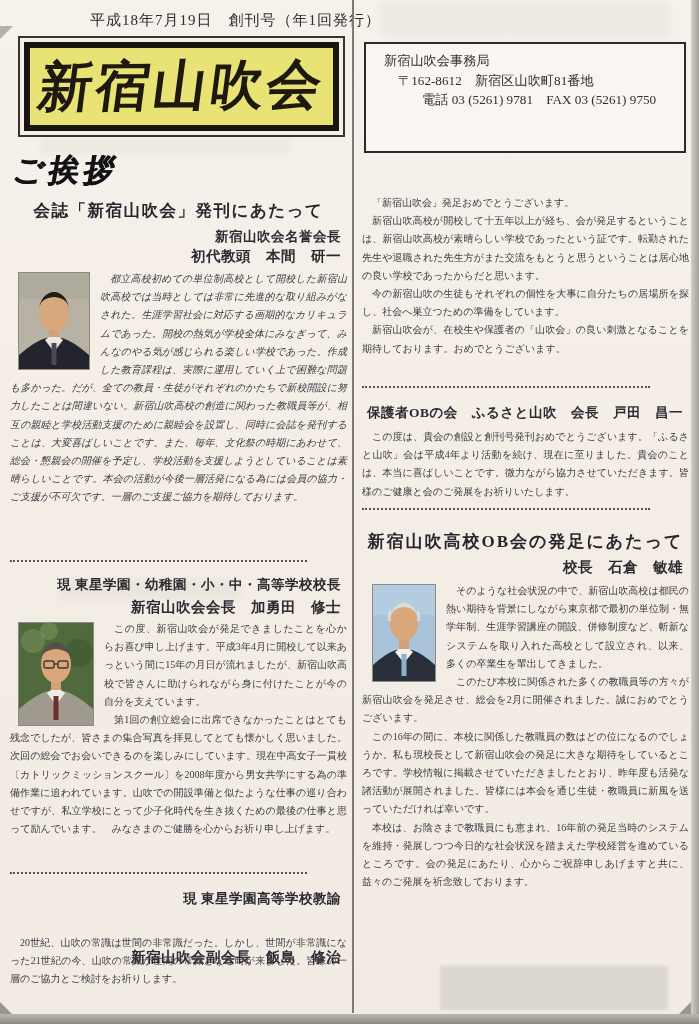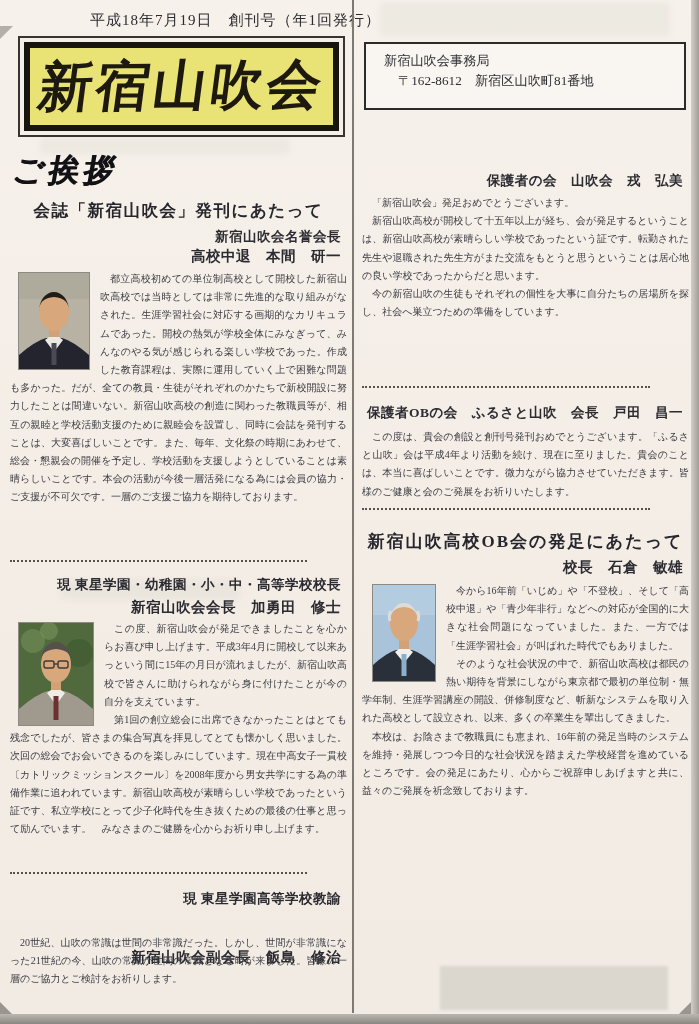--- a/index.html
+++ b/index.html
@@ -35,21 +35,21 @@
   .date-line { position:absolute; left:90px; top:11px; font-size:15px;
     letter-spacing:1px; color:#2c2c31; white-space:nowrap; }
   .masthead { position:absolute; left:18px; top:36px; width:327px; height:101px;
     border:2px solid #39352d; background:#f4efe8; padding:4px; box-sizing:border-box; }
   .masthead-inner { width:100%; height:100%; background:#e9e274;
     border:6px solid #18150f; box-sizing:border-box;
     display:flex; align-items:center; justify-content:center; }
   .masthead-title { font-size:54px; font-weight:900; letter-spacing:3px;
     color:#1d190f; transform:skewX(-8deg) rotate(-0.6deg); white-space:nowrap; }
 
-  .office-box { position:absolute; left:364px; top:42px; width:322px; height:68px;
+  .office-box { position:absolute; left:364px; top:42px; width:322px; height:111px;
     border:2px solid #2b2b2e; background:rgba(252,250,246,0.55);
     box-sizing:border-box; padding:7px 6px 0 18px;
     font-size:13.2px; line-height:19.5px; color:#2e2e33; }
   .office-box .ind1 { text-indent:14px; }
   .office-box .ind2 { text-indent:18px; }
   .office-box .ind3 { text-indent:38px; }
   .office-box div { white-space:nowrap; }
 
   .greeting { position:absolute; left:13px; top:150px; font-size:30px; font-weight:900;
     letter-spacing:5px; color:#121216; transform:skewX(-10deg) scale(1,1.06);
@@ -92,31 +92,32 @@
 
   <div class="masthead">
     <div class="masthead-inner">
       <span class="masthead-title">新宿山吹会</span>
     </div>
   </div>
 
   <div class="office-box">
     <div>新宿山吹会事務局</div>
     <div class="ind1">〒162-8612　新宿区山吹町81番地</div>
+    <div class="ind3">電話 03 (5261) 9781　FAX 03 (5261) 9750</div>
   </div>
 
   <div class="greeting">ご挨拶</div>
 
   <div class="lcol">
 
     <div class="abs sec-title" style="top:200px;">会誌「新宿山吹会」発刊にあたって</div>
     <div class="abs byline" style="top:228px;">新宿山吹会名誉会長</div>
-    <div class="abs byline name" style="top:247px;">高校中退　本間　研一</div>
-
-    <div class="abs body-text" style="top:270px;">
+    <div class="abs byline name" style="top:247px;">初代教頭　本間　研一</div>
+
+    <div class="abs body-text" style="top:270px;font-style:italic;">
       <span class="photo">
         <svg width="70" height="96" viewBox="0 0 70 96">
           <rect x="0" y="0" width="70" height="96" fill="#b7b2a4"></rect>
           <rect x="0" y="0" width="70" height="26" fill="#aeaa9c"></rect>
           <path d="M0,96 L0,82 Q16,68 27,65 L43,65 Q54,68 70,82 L70,96 Z" fill="#23242e"></path>
           <rect x="30" y="54" width="10" height="12" fill="#d2a175"></rect>
           <ellipse cx="35" cy="39" rx="15" ry="19" fill="#d8a77c"></ellipse>
           <path d="M20,38 A15,19 0 0 1 50,38 Q50,25 35,24 Q20,25 20,38 Z" fill="#201d19"></path>
           <polygon points="26,67 35,79 44,67 40,64 30,64" fill="#ece9e2"></polygon>
           <rect x="32.5" y="70" width="5" height="22" fill="#4a4a54"></rect>
@@ -142,42 +143,42 @@
           <ellipse cx="37" cy="41" rx="15" ry="19" fill="#d8a77c"></ellipse>
           <path d="M22,38 A15,19 0 0 1 52,38 Q52,27 37,26 Q22,27 22,38 Z" fill="#55504a"></path>
           <rect x="25" y="38" width="10" height="7" rx="2" fill="none" stroke="#3e3b36" stroke-width="1.4"></rect>
           <rect x="39" y="38" width="10" height="7" rx="2" fill="none" stroke="#3e3b36" stroke-width="1.4"></rect>
           <line x1="35" y1="41" x2="39" y2="41" stroke="#3e3b36" stroke-width="1.4"></line>
           <polygon points="28,70 37,82 46,70 42,67 32,67" fill="#efece5"></polygon>
           <rect x="34.5" y="73" width="5" height="24" fill="#6e2f2f"></rect>
         </svg>
       </span>
       <p>この度、新宿山吹会が発足できましたことを心からお喜び申し上げます。平成3年4月に開校して以来あっという間に15年の月日が流れましたが、新宿山吹高校で皆さんに助けられながら身に付けたことが今の自分を支えています。</p>
-      <p>第1回の創立総会に出席できなかったことはとても残念でしたが、皆さまの集合写真を拝見してとても懐かしく思いました。次回の総会でお会いできるのを楽しみにしています。現在中高女子一貫校〔カトリックミッションスクール〕を2008年度から男女共学にする為の準備作業に追われています。新宿山吹高校が素晴らしい学校であったという証です、私立学校にとって少子化時代を生き抜くための最後の仕事と思って励んでいます。　みなさまのご健勝を心からお祈り申し上げます。</p>
+      <p>第1回の創立総会に出席できなかったことはとても残念でしたが、皆さまの集合写真を拝見してとても懐かしく思いました。次回の総会でお会いできるのを楽しみにしています。現在中高女子一貫校〔カトリックミッションスクール〕を2008年度から男女共学にする為の準備作業に追われています。山吹での開設準備と似たような仕事の巡り合わせですが、私立学校にとって少子化時代を生き抜くための最後の仕事と思って励んでいます。　みなさまのご健勝を心からお祈り申し上げます。</p>
     </div>
 
     <hr class="dash-div abs" style="top:872px;">
 
     <div class="abs byline" style="top:890px;">現 東星学園高等学校教諭</div>
     <div class="abs byline name" style="top:948px;">新宿山吹会副会長　飯島　修治</div>
 
     <div class="abs body-text" style="top:934px;">
       <p>20世紀、山吹の常識は世間の非常識だった。しかし、世間が非常識になった21世紀の今、山吹の常識が世間の常識となる時が来ました。皆様の一層のご協力とご検討をお祈りします。</p>
     </div>
 
   </div>
 
   <div class="rcol">
 
-    <div class="abs byline" style="top:172px;">保護者の会　山吹会　戎　弘美</div>
 
     <div class="abs body-text" style="top:194px;">
       <p>「新宿山吹会」発足おめでとうございます。</p>
       <p>新宿山吹高校が開校して十五年以上が経ち、会が発足するということは、新宿山吹高校が素晴らしい学校であったという証です。転勤された先生や退職された先生方がまた交流をもとうと思うということは居心地の良い学校であったからだと思います。</p>
       <p>今の新宿山吹の生徒もそれぞれの個性を大事に自分たちの居場所を探し、社会へ巣立つための準備をしています。</p>
+      <p>新宿山吹会が、在校生や保護者の「山吹会」の良い刺激となることを期待しております。おめでとうございます。</p>
     </div>
 
     <hr class="dash-div abs" style="top:386px;">
 
     <div class="abs byline" style="top:404px;">保護者OBの会　ふるさと山吹　会長　戸田　昌一</div>
 
     <div class="abs body-text" style="top:428px;">
       <p>この度は、貴会の創設と創刊号発刊おめでとうございます。「ふるさと山吹」会は平成4年より活動を続け、現在に至りました。貴会のことは、本当に喜ばしいことです。微力ながら協力させていただきます。皆様のご健康と会のご発展をお祈りいたします。</p>
     </div>
 
@@ -193,22 +194,23 @@
           <rect x="0" y="0" width="62" height="30" fill="#b4cce0"></rect>
           <path d="M0,96 L0,80 Q13,68 23,65 L39,65 Q49,68 62,80 L62,96 Z" fill="#2a303a"></path>
           <rect x="26" y="53" width="10" height="13" fill="#d2a175"></rect>
           <ellipse cx="31" cy="38" rx="14" ry="18" fill="#d8a77c"></ellipse>
           <path d="M17,36 A14,18 0 0 1 45,36 Q45,23 31,22 Q17,23 17,36 Z" fill="#dddcd6"></path>
           <path d="M17,36 Q15,30 18,26 M45,36 Q47,30 44,26" stroke="#dddcd6" stroke-width="3" fill="none"></path>
           <polygon points="22,67 31,78 40,67 36,64 26,64" fill="#f1f0ec"></polygon>
           <rect x="28.5" y="69" width="5" height="22" fill="#8cb0cc"></rect>
         </svg>
       </span>
-      <p>今から16年前「いじめ」や「不登校」、そして「高校中退」や「青少年非行」などへの対応が全国的に大きな社会問題になっていました。また、一方では「生涯学習社会」が叫ばれた時代でもありました。</p>
       <p>そのような社会状況の中で、新宿山吹高校は都民の熱い期待を背景にしながら東京都で最初の単位制・無学年制、生涯学習講座の開設、併修制度など、斬新なシステムを取り入れた高校として設立され、以来、多くの卒業生を輩出してきました。</p>
+      <p>このたび本校に関係された多くの教職員等の方々が新宿山吹会を発足させ、総会を2月に開催されました。誠におめでとうございます。</p>
+      <p>この16年の間に、本校に関係した教職員の数はどの位になるのでしょうか。私も現校長として新宿山吹会の発足に大きな期待をしているところです。学校情報に掲載させていただきましたとおり、昨年度も活発な諸活動が展開されました。皆様には本会を通じ生徒・教職員に新風を送っていただければ幸いです。</p>
       <p>本校は、お陰さまで教職員にも恵まれ、16年前の発足当時のシステムを維持・発展しつつ今日的な社会状況を踏まえた学校経営を進めているところです。会の発足にあたり、心からご祝辞申しあげますと共に、益々のご発展を祈念致しております。</p>
     </div>
 
   </div>
 
   <div class="divider-v"></div>
   <div class="scan-right"></div>
   <div class="scan-bottom"></div>
   <div class="fold-tl"></div>
   <div class="fold-bl"></div>

